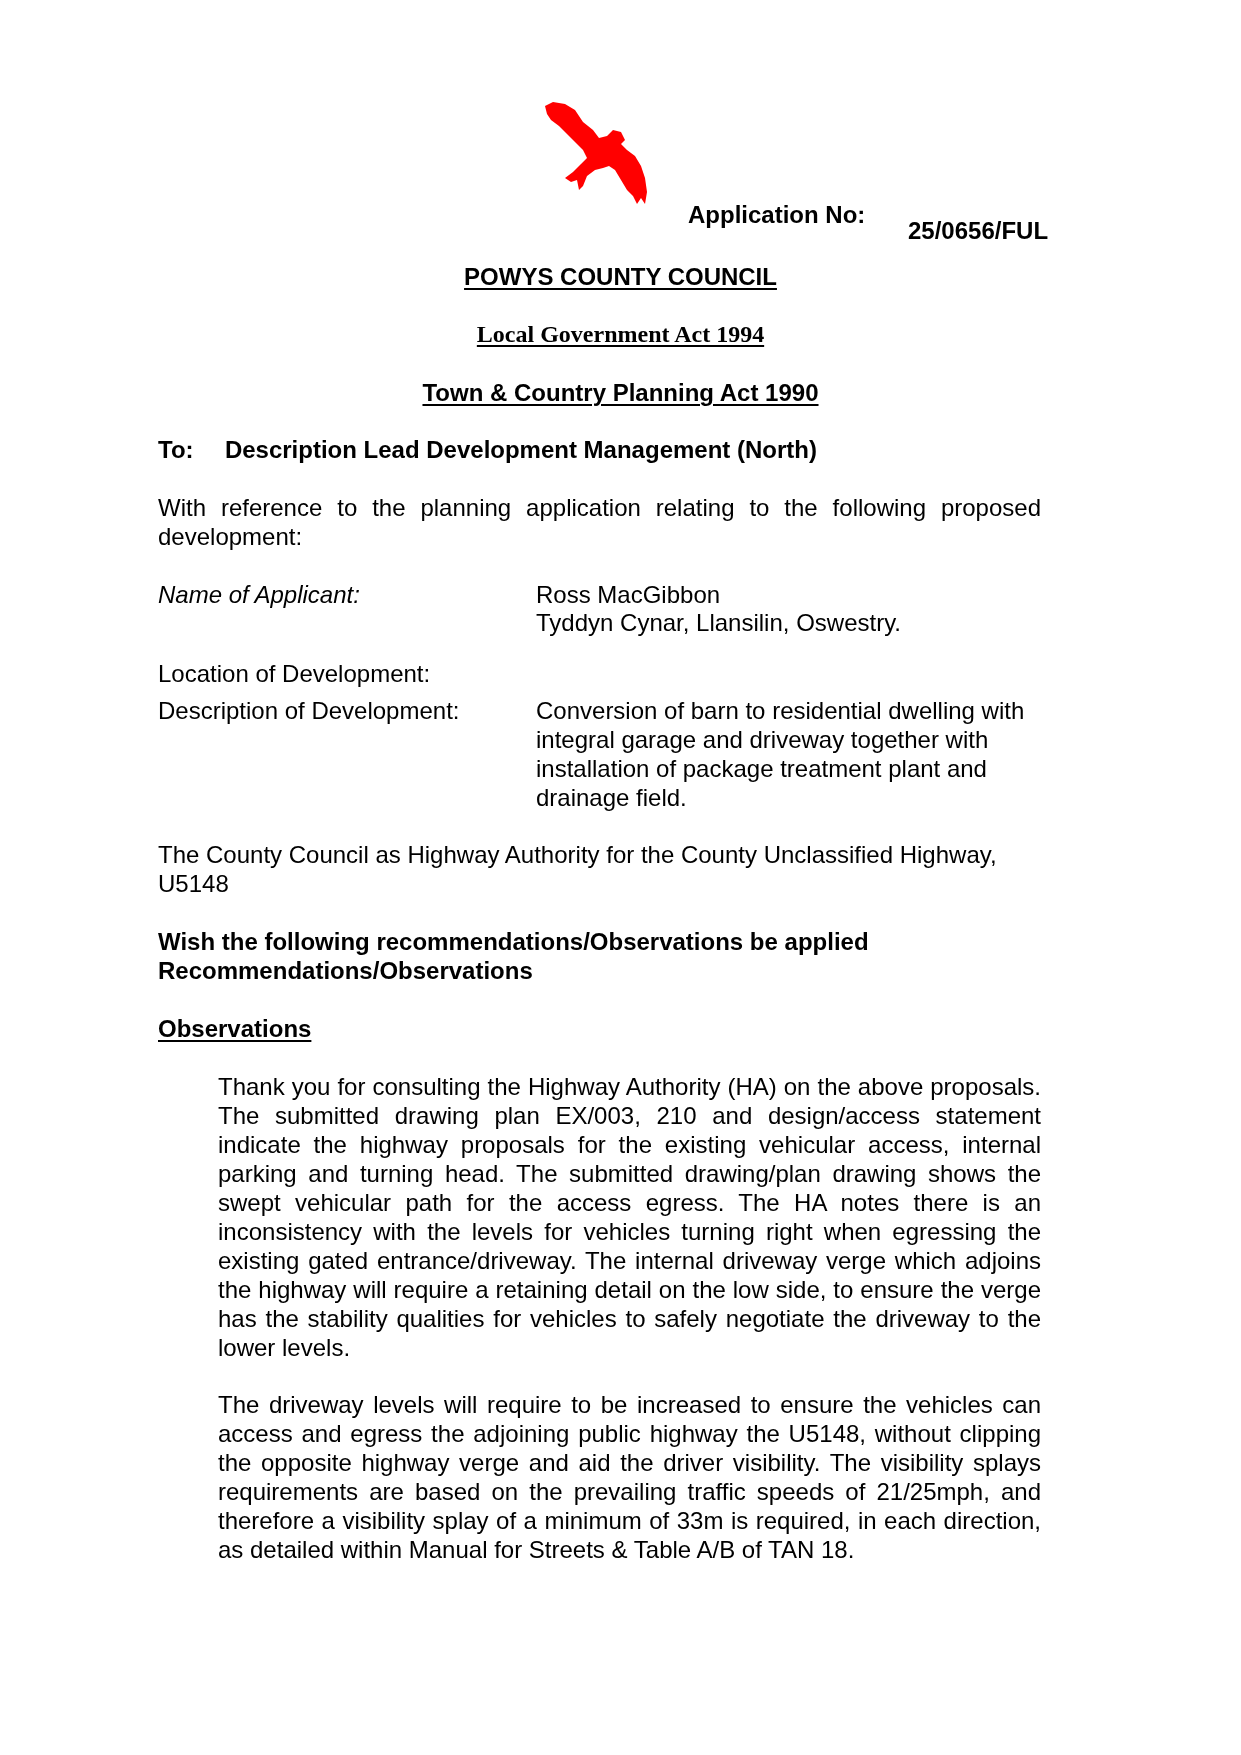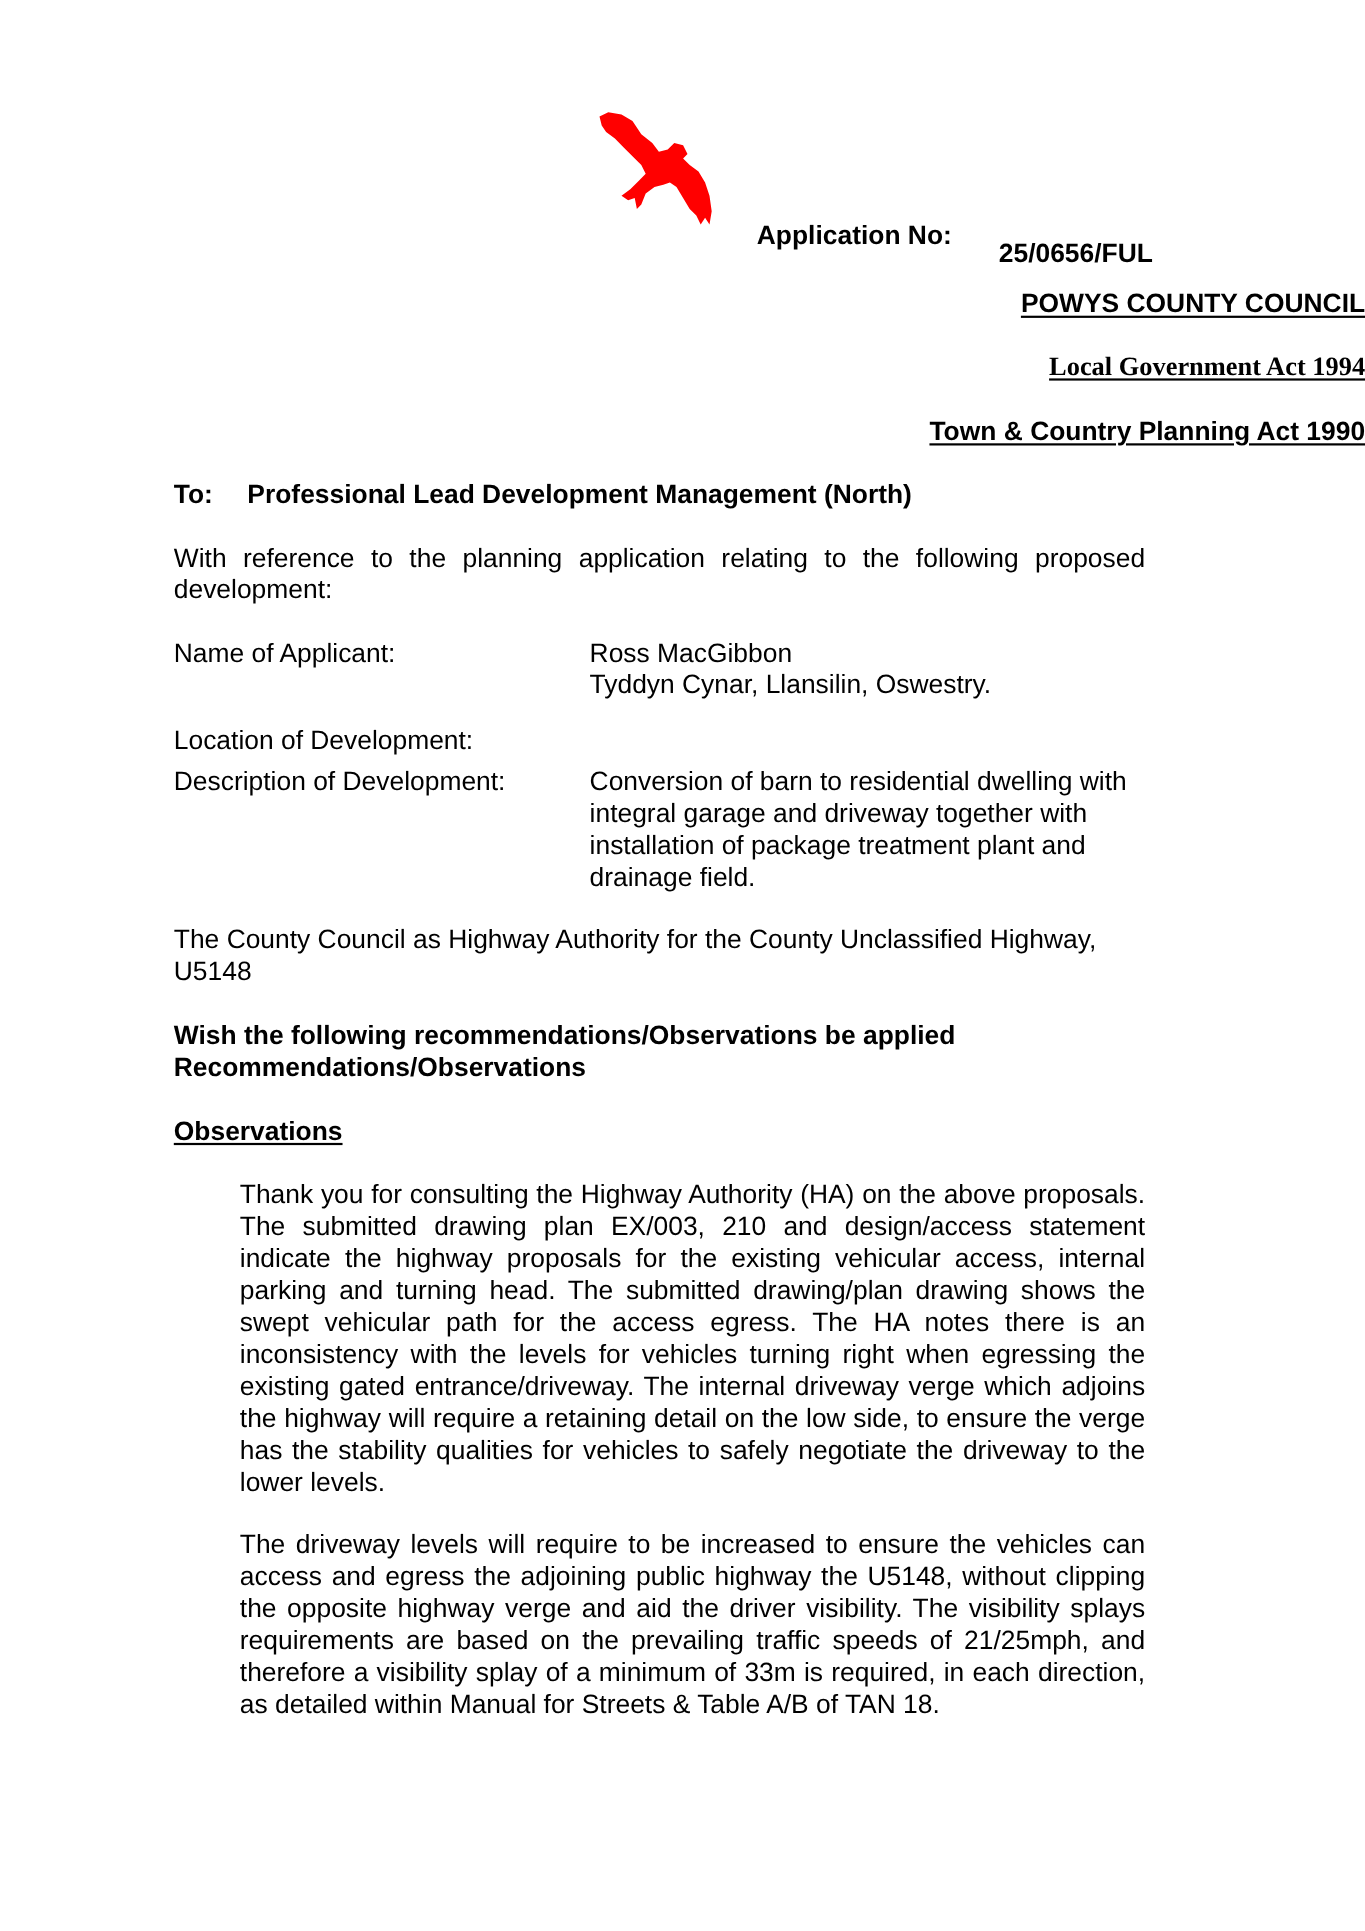--- a/index.html
+++ b/index.html
@@ -2,21 +2,21 @@
 <html><head>
 <meta charset="utf-8">
 <style>
   html, body { margin:0; padding:0; background:#ffffff; }
   body { width:1241px; height:1755px; position:relative; overflow:hidden;
          font-family:"Liberation Sans", sans-serif; color:#000; }
   .abs { position:absolute; }
   .txt { font-size:24px; line-height:29px; }
   .bold { font-weight:bold; }
   .u { text-decoration:underline; text-underline-offset:3px; text-decoration-thickness:2px; }
-  .center { left:0; width:1241px; text-align:right; }
+  .center { left:0; width:1241px; text-align:center; }
   .just { text-align:justify; text-align-last:left; }
   #logo { left:543px; top:100px; width:110px; height:105px; }
   #appno { left:688px; top:200px; }
   #appno-val { left:908px; top:216px; }
   .label { left:158px; }
   .value { left:536px; width:510px; }
   .para { left:218px; width:823px; }
 </style>
 </head>
 <body>
@@ -30,26 +30,26 @@
 <div id="appno" class="abs txt bold">Application No:</div>
 <div id="appno-val" class="abs txt bold">25/0656/FUL</div>
 
 <div class="abs txt bold center" style="top:262px;"><span class="u">POWYS COUNTY COUNCIL</span></div>
 <div class="abs txt bold center" style="top:320px;font-family:Liberation Serif, serif;"><span class="u">Local Government Act 1994</span></div>
 <div class="abs txt bold center" style="top:378px;"><span class="u">Town &amp; Country Planning Act 1990</span></div>
 
 <div class="abs txt bold label" style="top:435px;">
   <span>To:</span>
   <span style="display:inline-block;width:18px"></span>
-  <span>Professional Lead Development Management (North)</span>
+  <span>Description Lead Development Management (North)</span>
 </div>
 
 <div class="abs txt just label" style="top:493px; width:883px;">With reference to the planning application relating to the following proposed development:</div>
 
-<div class="abs txt label" style="top:580px;">Name of Applicant:</div>
+<div class="abs txt label" style="top:580px;font-style:italic;">Name of Applicant:</div>
 <div class="abs txt value" style="top:580px;">Ross MacGibbon</div>
 
 <div class="abs txt label" style="top:638px;margin-top:21px;">Location of Development:</div>
 <div class="abs txt value" style="top:608px;">Tyddyn Cynar, Llansilin, Oswestry.</div>
 
 <div class="abs txt label" style="top:696px;">Description of Development:</div>
 <div class="abs txt value" style="top:696px;">Conversion of barn to residential dwelling with integral garage and driveway together with installation of package treatment plant and drainage field.</div>
 
 <div class="abs txt label" style="top:840px; width:900px;">The County Council as Highway Authority for the County Unclassified Highway, U5148</div>
 

